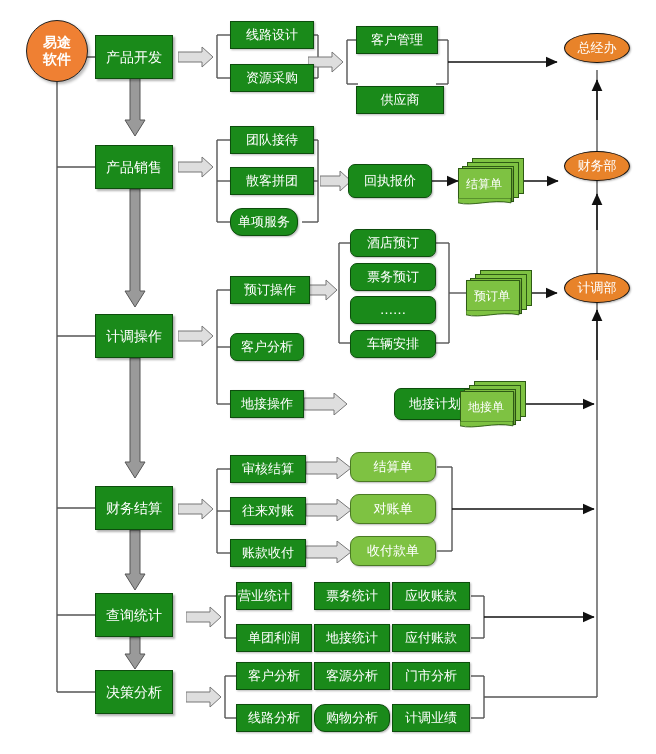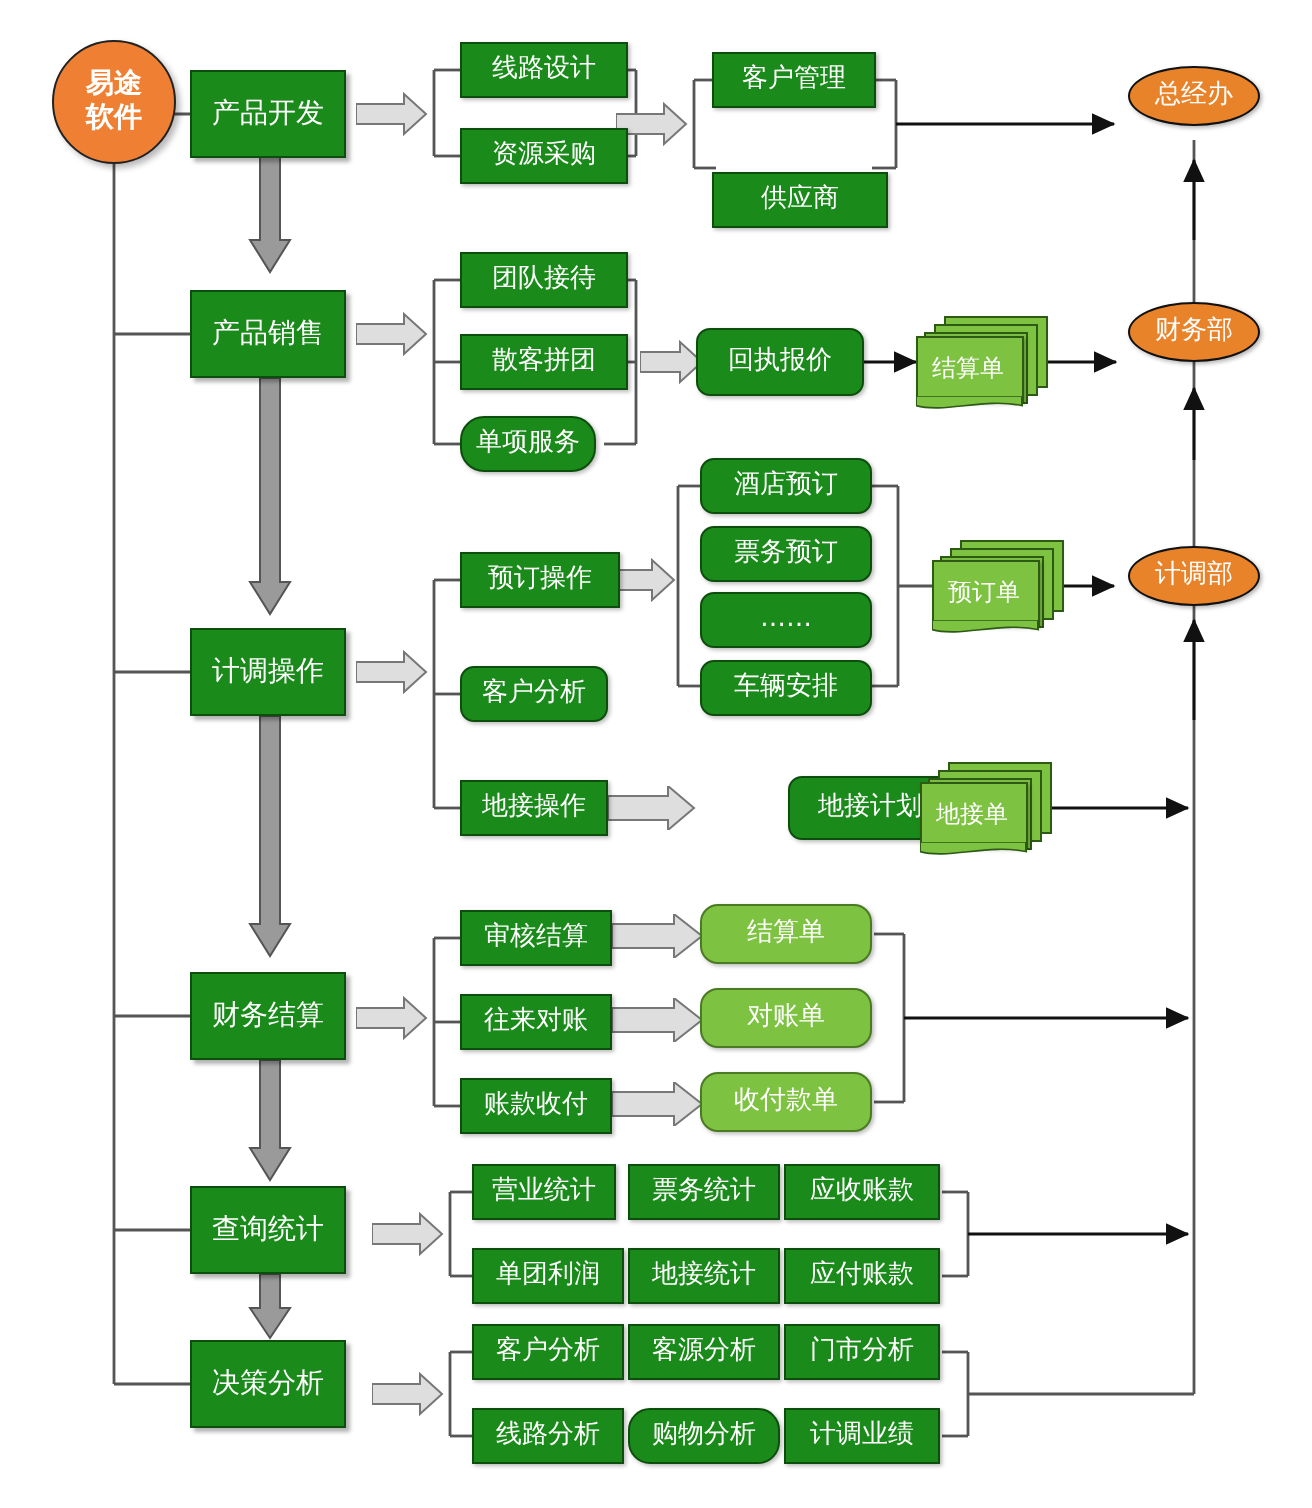--- a/index.html
+++ b/index.html
@@ -412,21 +412,21 @@
   <div class="node rndlight" style="left:350px;top:452px;width:86px;height:30px;">
     <span>结算单</span>
   </div>
   <div class="node rndlight" style="left:350px;top:494px;width:86px;height:30px;">
     <span>对账单</span>
   </div>
   <div class="node rndlight" style="left:350px;top:536px;width:86px;height:30px;">
     <span>收付款单</span>
   </div>
 
-  <div class="node sq" style="left:236px;top:582px;width:72px;">
+  <div class="node sq" style="left:236px;top:582px;width:56px;">
     <span>营业统计</span>
   </div>
   <div class="node sq" style="left:314px;top:582px;width:76px;">
     <span>票务统计</span>
   </div>
   <div class="node sq" style="left:392px;top:582px;width:78px;">
     <span>应收账款</span>
   </div>
   <div class="node sq" style="left:236px;top:624px;width:76px;">
     <span>单团利润</span>

